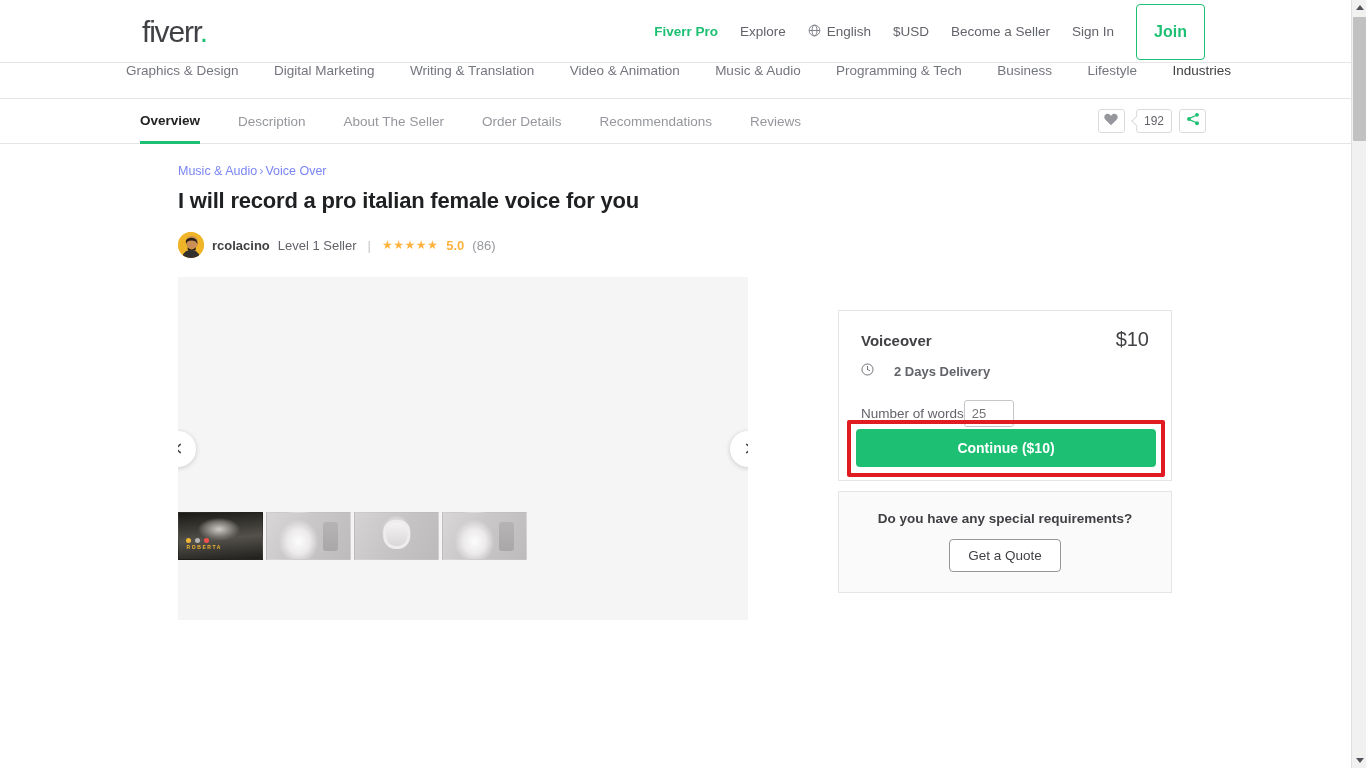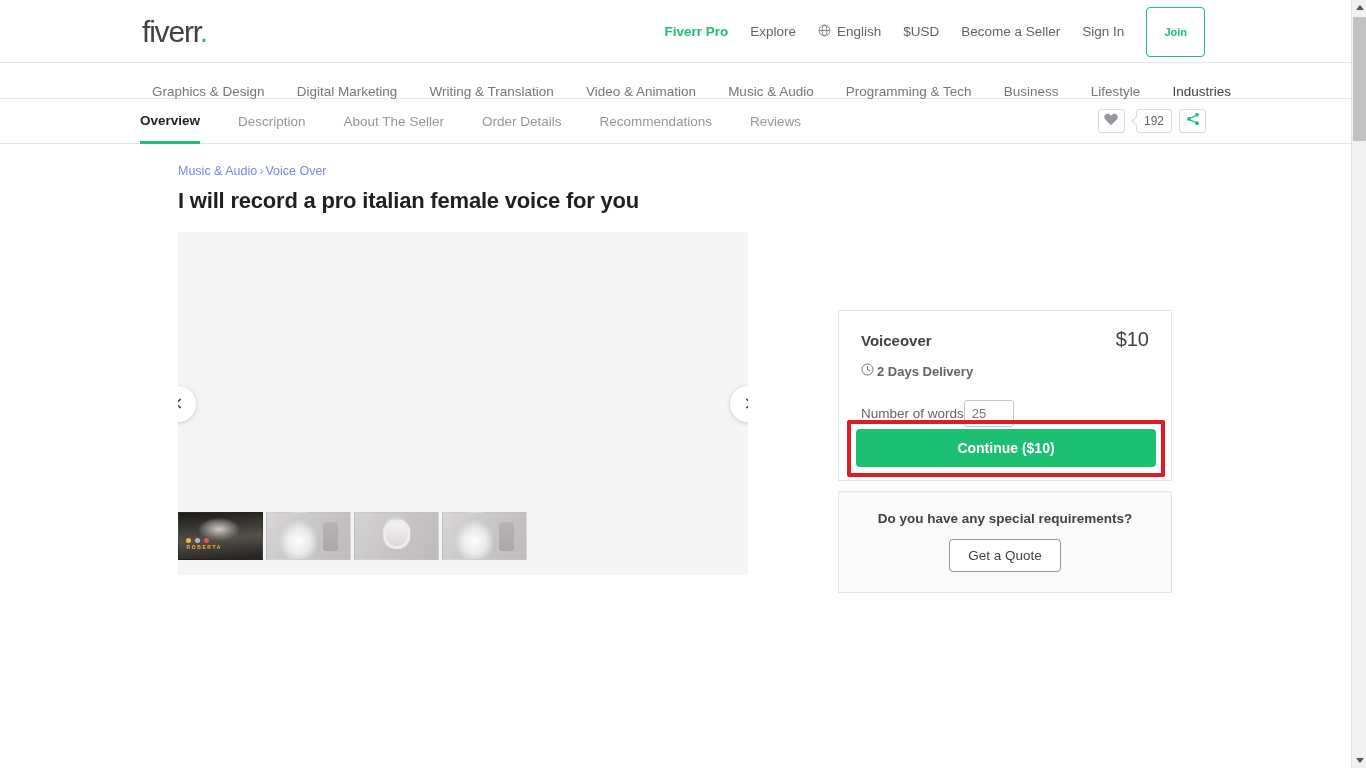--- a/index.html
+++ b/index.html
@@ -99,43 +99,43 @@
     font-size: 13.5px;
     color: #62646a;
     white-space: nowrap;
     cursor: pointer;
   }
   .hr-link.pro { color: #1dbf73; font-weight: bold; }
   .lang-wrap { display: flex; align-items: center; gap: 6px; cursor: pointer; }
   .join-btn {
     border: 1px solid #1dbf73;
     color: #1dbf73;
-    font-size: 11px;
+    font-size: 16px;
     font-weight: bold;
     border-radius: 4px;
     padding: 18px 17px;
     background: #fff;
     cursor: pointer;
     font-family: "Liberation Sans", sans-serif;
   }
 
   
   .catnav {
     position: relative;
     height: 36px;
     border-bottom: 1px solid #e4e5e7;
     background: #fff;
   }
   .catnav-inner {
     position: absolute;
-    left: 152px; top: 0;
+    left: 126px; top: 0;
     right: 120px;
     height: 36px;
     display: flex;
-    align-items: flex-end;
+    align-items: flex-start;
     justify-content: space-between;
   }
   .cat-link {
     font-size: 13.5px;
     color: #74767e;
     white-space: nowrap;
     cursor: pointer;
   }
   .cat-link.dark { color: #404145; }
 
@@ -445,21 +445,21 @@
   .pkg-head {
     display: flex;
     align-items: baseline;
     justify-content: space-between;
   }
   .pkg-name { font-size: 15px; font-weight: bold; color: #404145; }
   .pkg-price { font-size: 20px; color: #404145; font-weight: normal; }
   .pkg-delivery {
     display: flex;
     align-items: center;
-    gap: 3px;
+    gap: 20px;
     margin-top: 12px;
     font-size: 13px;
     font-weight: bold;
     color: #62646a;
   }
   .pkg-words {
     display: flex;
     align-items: center;
     gap: 0;
     margin-top: 21px;
@@ -632,20 +632,37 @@
     <div class="main">
 
       <div class="content-col">
 
         <div class="breadcrumb">
           <a>Music &amp; Audio</a><span class="sep">›</span><a>Voice Over</a>
         </div>
 
         <h1 class="gig-title">I will record a pro italian female voice for you</h1>
 
+        <div class="seller-row">
+          <span class="avatar">
+            <svg width="26" height="26" viewBox="0 0 26 26">
+              <circle cx="13" cy="13" r="13" fill="#f0b429"></circle>
+              <ellipse cx="14" cy="10.5" rx="6" ry="6.6" fill="#c98f57"></ellipse>
+              <path d="M8 8.4c1.2-3.4 9.4-3.8 11 .6.5 1.4.3 2.4.1 3-.6-2.6-2.7-3.4-5.6-3.4-3 0-4.6.9-5.1 3.1-.5-1-.8-2.2-.4-3.3z" fill="#2b2118"></path>
+              <path d="M9.8 15.2c1 1.4 2.3 2.2 3.9 2.2s2.9-.8 3.9-2.1c.3 1.1.2 2.3-.4 3.1H10.3c-.7-.9-.8-2.1-.5-3.2z" fill="#1f1a15"></path>
+              <path d="M4 26c.6-5.2 4.3-8 9-8s8.4 2.8 9 8z" fill="#34302c"></path>
+            </svg>
+          </span>
+          <span class="seller-name">rcolacino</span>
+          <span>Level 1 Seller</span>
+          <span class="pipe">|</span>
+          <span class="stars">★★★★★</span>
+          <span class="rating-val">5.0</span>
+          <span class="rating-count">(86)</span>
+        </div>
 
         <div class="gallery">
 
           <div class="nav-arrow left">
             <span>
               <svg width="11" height="11" viewBox="0 0 12 12">
                 <polyline points="8,1.5 3,6 8,10.5" fill="none" stroke="#404145" stroke-width="1.6" stroke-linecap="round" stroke-linejoin="round"></polyline>
               </svg>
             </span>
           </div>

